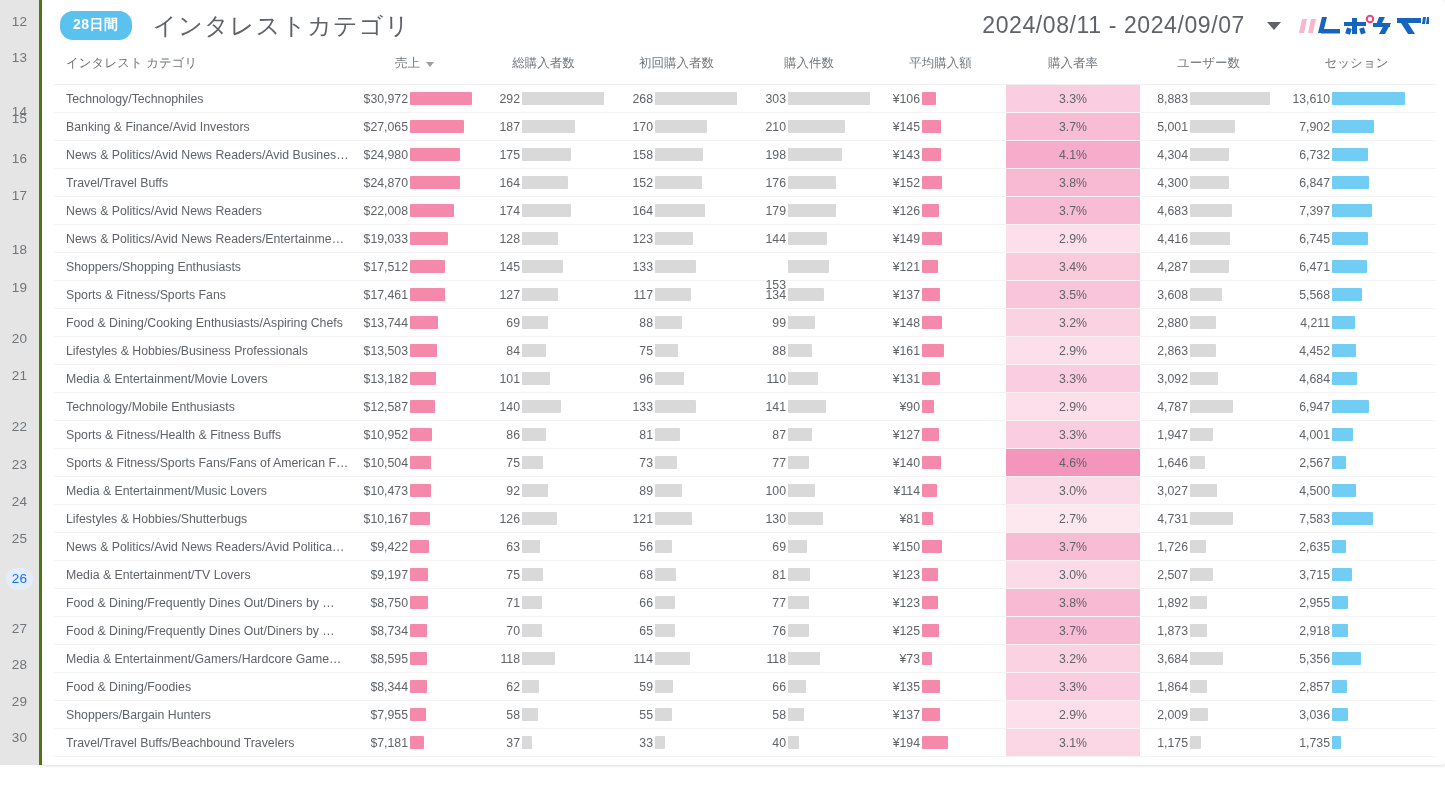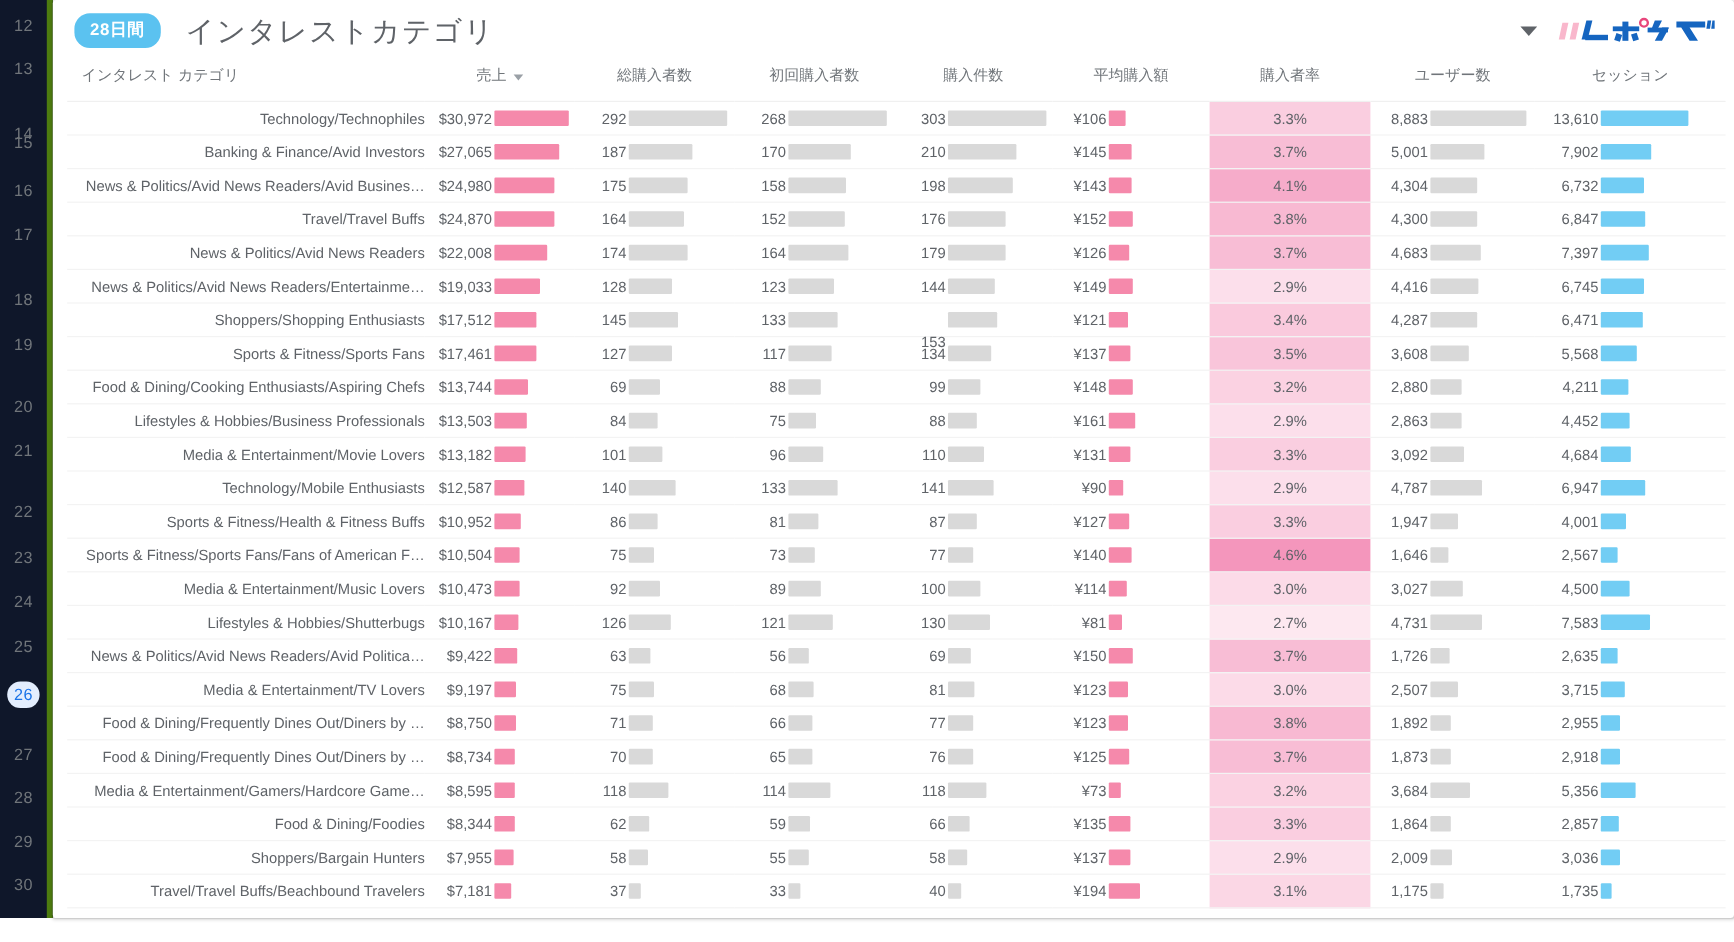--- a/index.html
+++ b/index.html
@@ -7,22 +7,22 @@
     width:1445px;height:785px;
     background:#ffffff;
     font-family:"Liberation Sans","DejaVu Sans",sans-serif;
     overflow:hidden;
   }
   .app{position:relative;width:1445px;height:785px;display:flex;}
 
   
   .page-rail{
     width:39px;flex:0 0 39px;
-    background:#0f172a;
-    border-right:5px solid #4d7c0f;
+    background:#e5e5e5;
+    border-right:3px solid #4d7c0f;
     position:relative;
     height:765px;
   }
   .page-rail .pn{
     position:absolute;left:0;width:39px;
     text-align:center;
     font-size:13.5px;color:#70757a;
     letter-spacing:.3px;
   }
   .page-rail .pn.active{
@@ -99,21 +99,21 @@
   }
 
   tbody td{
     height:27px;
     font-size:12.3px;color:#5f6368;
     padding:0;vertical-align:middle;
     border-bottom:1px solid #f3f3f3;
   }
   tbody tr:first-child td{border-top:1px solid #f0f0f0;}
   td.c-cat{
-    text-align:right;padding-left:12px;
+    text-align:left;padding-left:12px;
     white-space:nowrap;overflow:hidden;text-overflow:ellipsis;
   }
 
   
   .metric{display:flex;align-items:center;justify-content:flex-start;height:27px;}
   .metric .v{
     flex:0 0 auto;text-align:right;
     font-size:12.3px;color:#5f6368;
     padding-right:2px;white-space:nowrap;
   }
@@ -176,20 +176,21 @@
       <div class="pn" style="top: 694px;">29</div>
       <div class="pn" style="top: 730px;">30</div>
     </div>
 
   <div class="card">
 
     <div class="hdr">
       <div class="pill">28日間</div>
       <div class="title">インタレストカテゴリ</div>
       <div class="hdr-spacer"></div>
+      <div class="daterange">2024/08/11 - 2024/09/07</div>
       <div class="caret"></div>
       <div class="logo">
         <svg width="132" height="26" viewBox="0 0 132 26" aria-hidden="true">
           <g fill="#f9b7cc">
             <polygon points="2,20 7,20 10,6 5,6"></polygon>
             <polygon points="11,20 16,20 19,6 14,6"></polygon>
           </g>
           <g fill="#1565c0">
             <polygon points="21,20 26,20 30,4 25,4"></polygon>
             <rect x="24" y="16" width="19" height="4.5"></rect>

